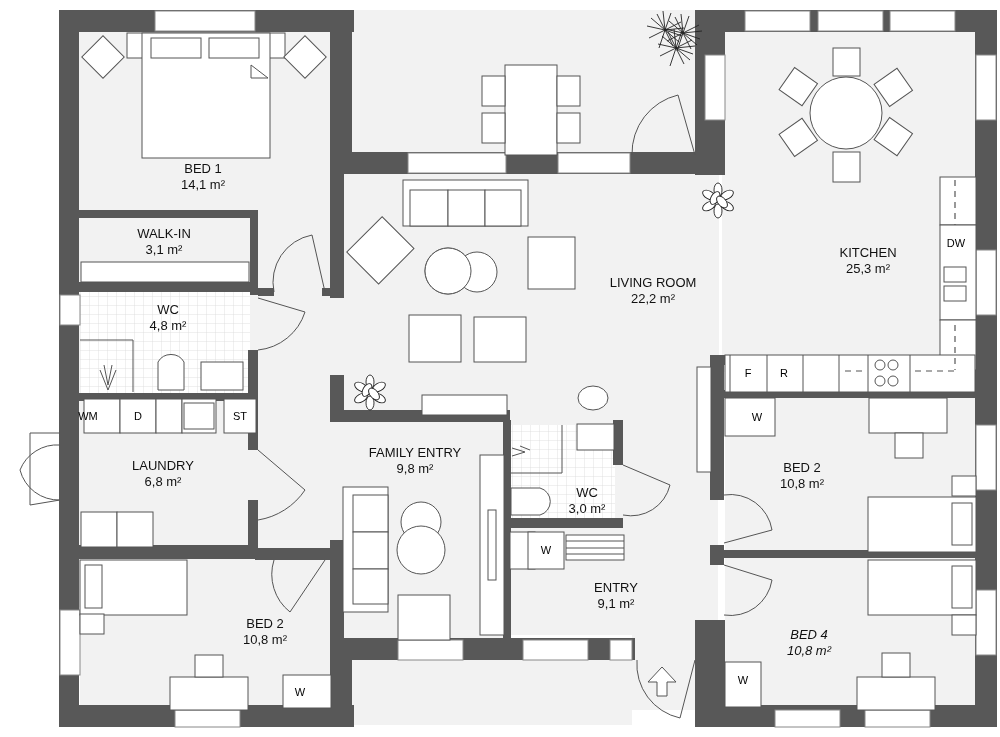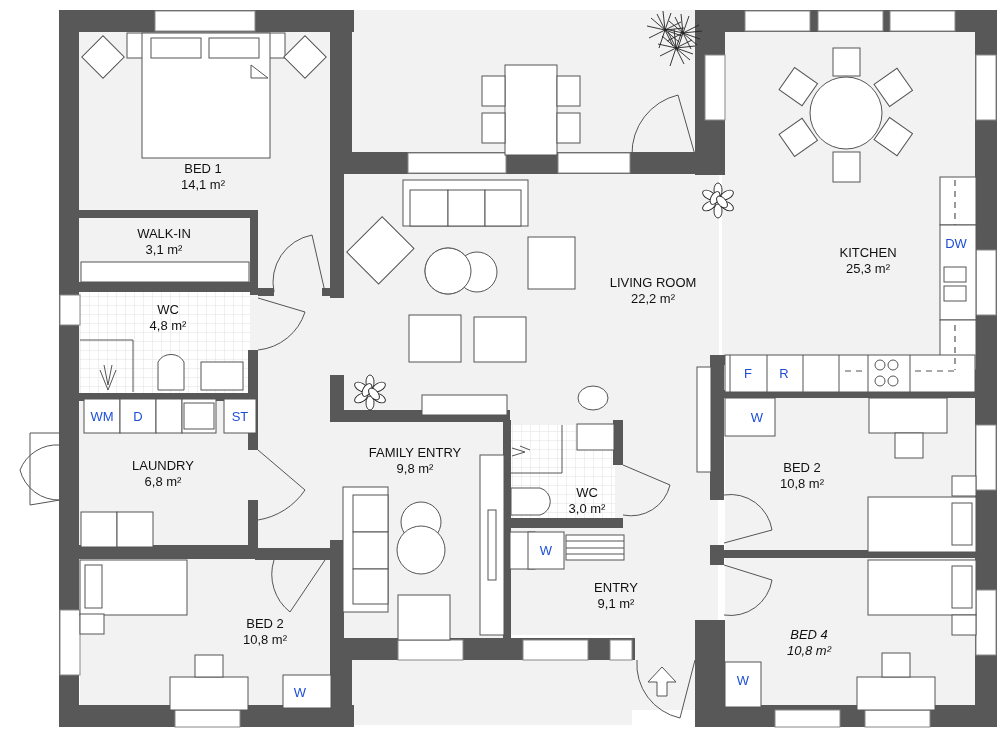--- a/index.html
+++ b/index.html
@@ -7,21 +7,21 @@
   svg{position:absolute;left:0;top:0;}
   .floor{fill:#f2f2f2;}
   .wall{fill:#585858;}
   .win{fill:#ffffff;stroke:#888;stroke-width:1;}
   .f{fill:#ffffff;stroke:#555;stroke-width:1;}
   .ln{fill:none;stroke:#555;stroke-width:1;}
   .dash{fill:none;stroke:#555;stroke-width:1.2;stroke-dasharray:6 5;}
   .tile{fill:none;stroke:#d9d9d9;stroke-width:0.8;}
   .plant{fill:#fff;stroke:#222;stroke-width:0.9;}
   .lbl{position:absolute;text-align:center;color:#111;font-size:13px;line-height:16px;white-space:nowrap;transform:translateX(-50%);}
-  .tag{position:absolute;font-size:13px;color:#1d4ed8;transform:translate(-50%,-50%);}
+  .tag{position:absolute;font-size:11px;color:#000000;transform:translate(-50%,-50%);}
 </style>
 </head>
 <body>
 
 <svg width="1000" height="737" viewBox="0 0 1000 737">
   <defs>
     <pattern id="tiles" width="9" height="9" patternUnits="userSpaceOnUse">
       <rect width="9" height="9" fill="#ffffff"></rect>
       <path d="M9 0V9M0 9H9" class="tile"></path>
     </pattern>
@@ -322,21 +322,21 @@
 </div>
 <div class="lbl" style="left:802px;top:460px;">
   <div>BED 2</div>
   <div>10,8 m²</div>
 </div>
 <div class="lbl" style="left:809px;top:627px;font-style:italic;">
   <div>BED 4</div>
   <div>10,8 m²</div>
 </div>
 
-<span class="tag" style="left:102px;top:416px;">WM</span>
+<span class="tag" style="left:88px;top:416px;">WM</span>
 <span class="tag" style="left:138px;top:416px;">D</span>
 <span class="tag" style="left:240px;top:416px;">ST</span>
 <span class="tag" style="left:956px;top:243px;">DW</span>
 <span class="tag" style="left:748px;top:373px;">F</span>
 <span class="tag" style="left:784px;top:373px;">R</span>
 <span class="tag" style="left:300px;top:692px;">W</span>
 <span class="tag" style="left:546px;top:550px;">W</span>
 <span class="tag" style="left:757px;top:417px;">W</span>
 <span class="tag" style="left:743px;top:680px;">W</span>
 

